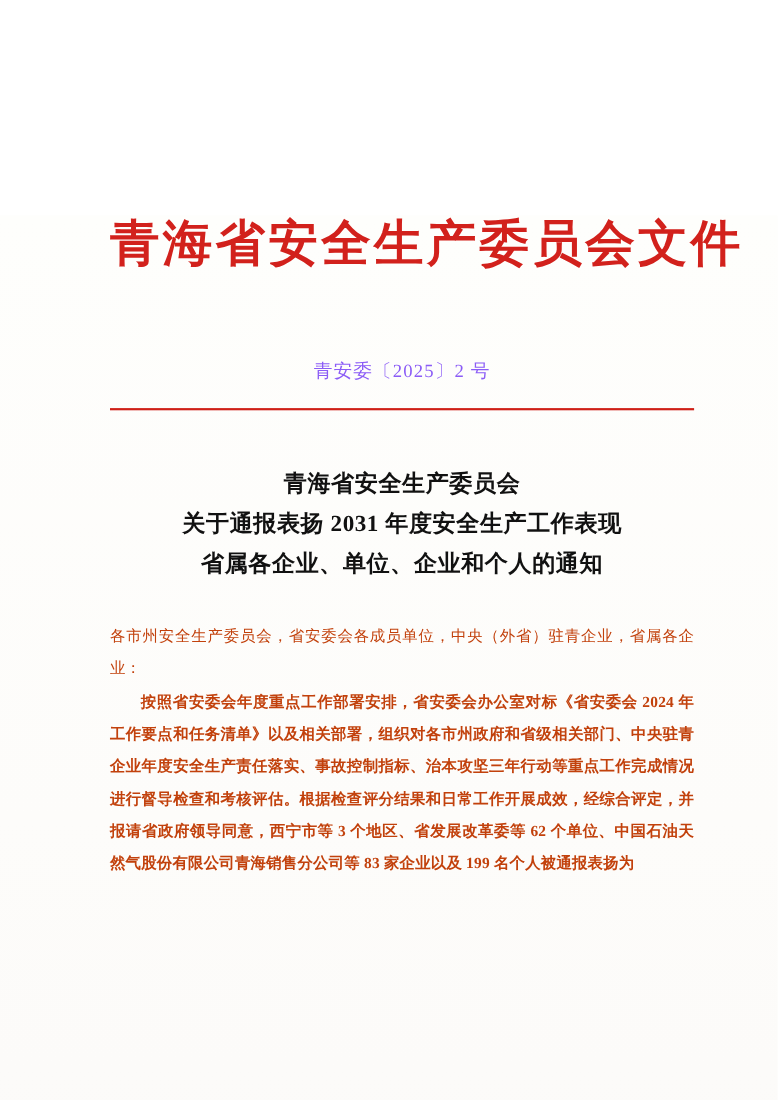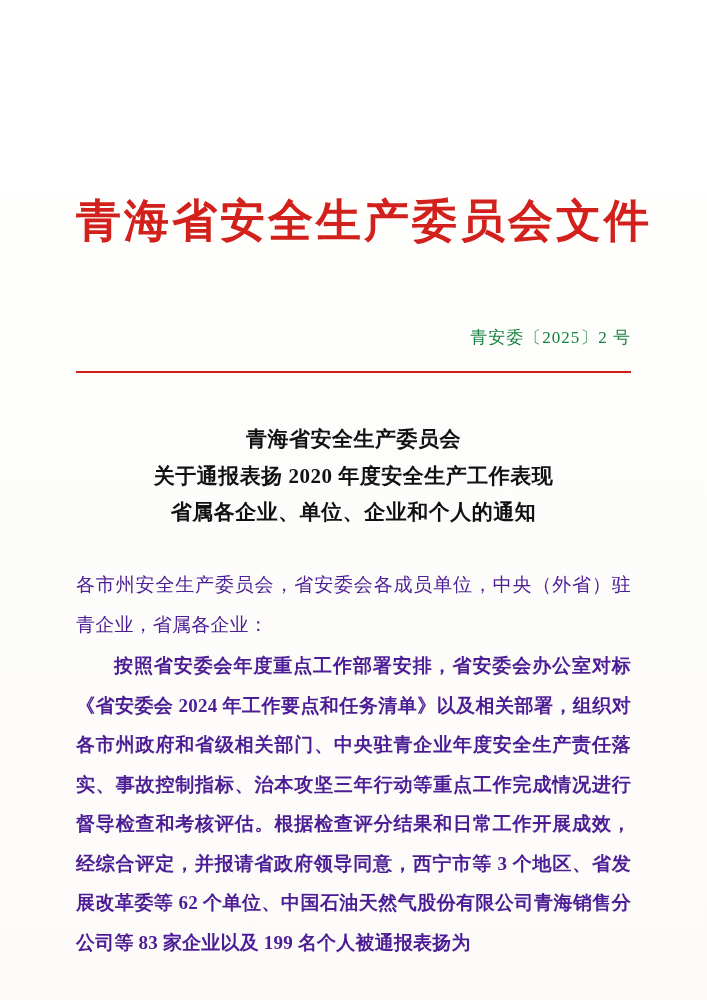--- a/index.html
+++ b/index.html
@@ -23,42 +23,43 @@
   }
   .paper-tint {
     position: absolute;
     inset: 0;
     background: linear-gradient(180deg, #fefefc 0%, #fdfcfa 55%, #fbfaf8 100%);
     pointer-events: none;
   }
   .content {
     position: relative;
     padding: 0 76px;
+    margin-left: 24px;
   }
 
   
   .masthead {
     margin-top: 196px;
     text-align: center;
     color: #d2211c;
     font-family: "Liberation Serif", "DejaVu Serif", serif;
     font-weight: bold;
     font-size: 45px;
     letter-spacing: 3px;
     line-height: 1.15;
     white-space: nowrap;
   }
 
   
   .doc-number {
     margin-top: 78px;
-    text-align: right;
+    text-align: center;
     font-size: 17px;
     letter-spacing: 1px;
-    color: #15803d;
+    color: #8b5cf6;
   }
 
   
   .red-rule {
     margin: 22px 0 0 0;
     height: 2px;
     background: #cf2017;
     width: 100%;
   }
 
@@ -74,24 +75,24 @@
   }
   .title-line {
     display: block;
     white-space: nowrap;
     text-align: center;
   }
 
   
   .body-block {
     margin-top: 34px;
-    font-size: 19px;
+    font-size: 14px;
     line-height: 2.08;
     letter-spacing: 0.2px;
-    color: #4c1d95;
+    color: #c2410c;
     text-align: justify;
   }
   .salutation {
     display: block;
   }
   .para {
     display: block;
     text-indent: 2em;
     margin-top: 2px;
     font-weight: bold;
@@ -106,21 +107,21 @@
   <div class="content">
 
     <div class="masthead">青海省安全生产委员会文件</div>
 
     <div class="doc-number">青安委〔2025〕2 号</div>
 
     <div class="red-rule"></div>
 
     <div class="title-block">
       <span class="title-line">青海省安全生产委员会</span>
-      <span class="title-line">关于通报表扬 2020 年度安全生产工作表现</span>
+      <span class="title-line">关于通报表扬 2031 年度安全生产工作表现</span>
       <span class="title-line">省属各企业、单位、企业和个人的通知</span>
     </div>
 
     <div class="body-block">
       <span class="salutation">各市州安全生产委员会，省安委会各成员单位，中央（外省）驻青企业，省属各企业：</span>
       <span class="para">按照省安委会年度重点工作部署安排，省安委会办公室对标《省安委会 2024 年工作要点和任务清单》以及相关部署，组织对各市州政府和省级相关部门、中央驻青企业年度安全生产责任落实、事故控制指标、治本攻坚三年行动等重点工作完成情况进行督导检查和考核评估。根据检查评分结果和日常工作开展成效，经综合评定，并报请省政府领导同意，西宁市等 3 个地区、省发展改革委等 62 个单位、中国石油天然气股份有限公司青海销售分公司等 83 家企业以及 199 名个人被通报表扬为</span>
     </div>
 
   </div>
 

